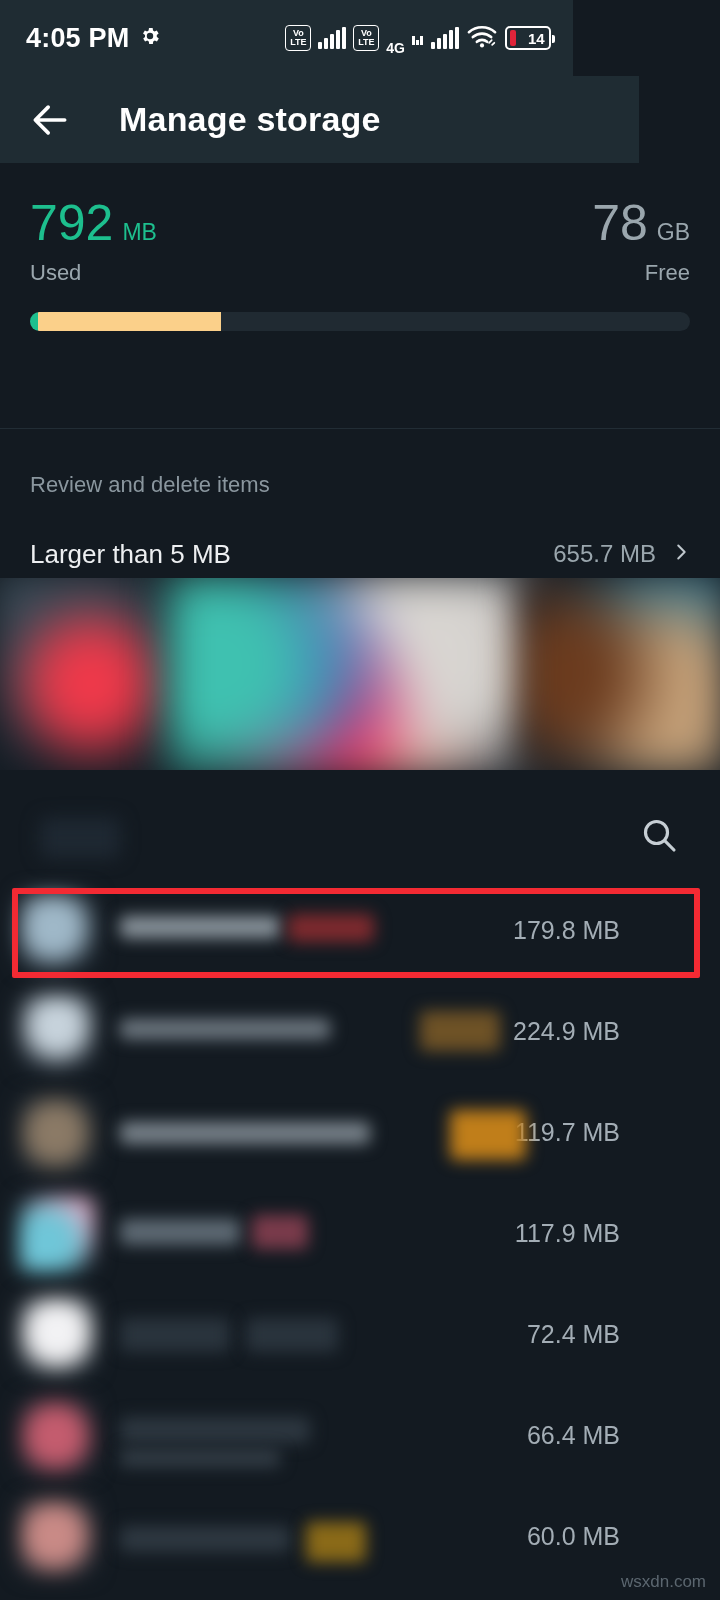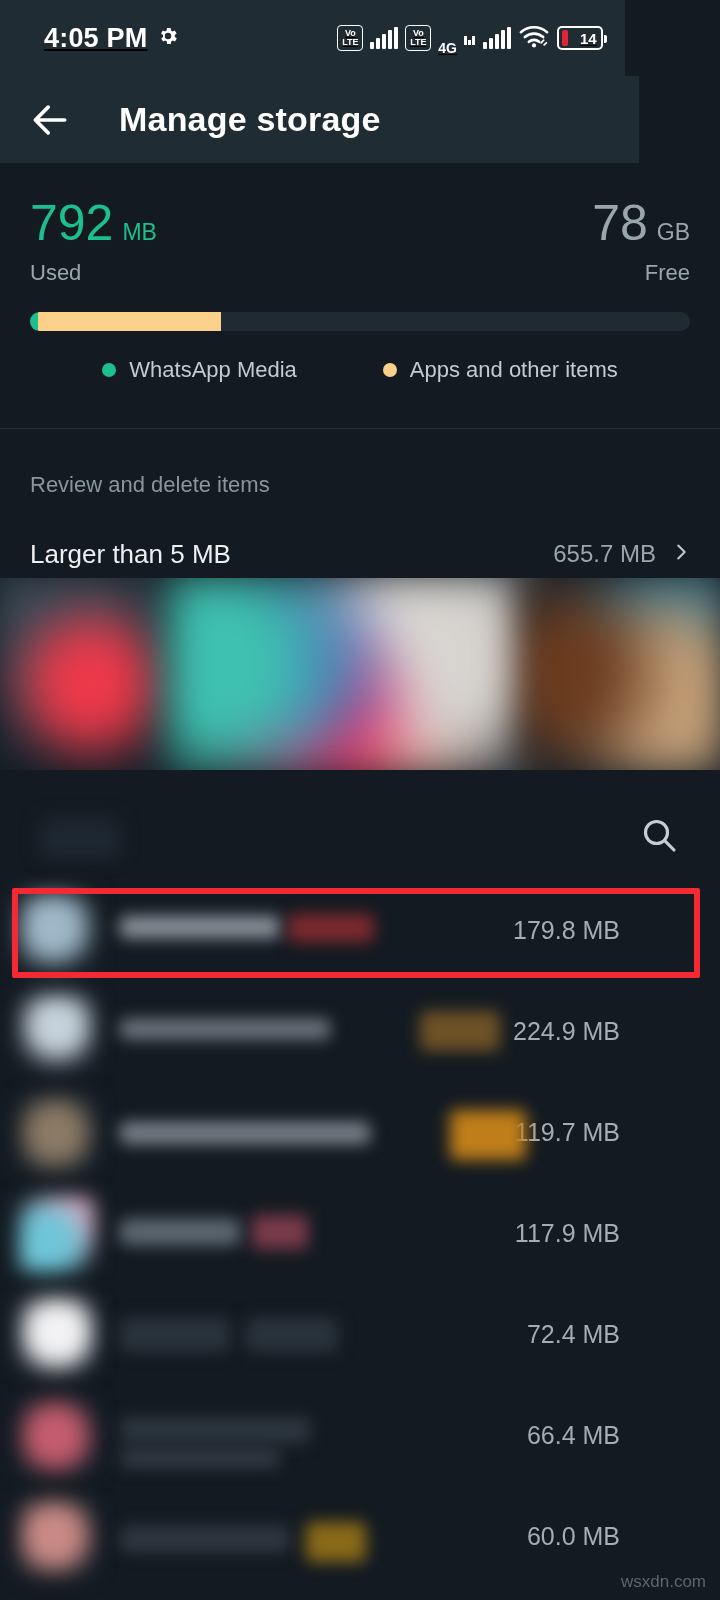--- a/index.html
+++ b/index.html
@@ -17,28 +17,27 @@
     width: 720px;
     height: 1600px;
     background: #131A21;
     overflow: hidden;
   }
 
   
   .status-bar {
     position: absolute;
     top: 0; left: 0;
-    width: 625px;
+    width: 573px;
     height: 76px;
     background: #1F2C33;
     display: flex;
     align-items: center;
     justify-content: space-between;
-    padding: 0 22px 0 44px;
-    text-decoration: underline;
+    padding: 0 22px 0 26px;
   }
   .status-left {
     display: flex;
     align-items: center;
     gap: 10px;
   }
   .clock {
     color: #FFFFFF;
     font-size: 27px;
     font-weight: bold;
@@ -404,30 +403,20 @@
         </div>
         <div class="usage-caption">Free</div>
       </div>
     </div>
 
     <div class="bar-track" id="bar-track">
         <div style="width: 1.2%; background: rgb(29, 191, 142); height: 100%;"></div>
         <div style="width: 27.8%; background: rgb(251, 208, 138); height: 100%;"></div>
       </div>
 
-    <div class="legend" id="legend">
-        <div class="legend-item">
-          <span class="legend-dot" style="background: rgb(29, 191, 142);"></span>
-          <span class="legend-label">WhatsApp Media</span>
-        </div>
-        <div class="legend-item">
-          <span class="legend-dot" style="background: rgb(251, 208, 138);"></span>
-          <span class="legend-label">Apps and other items</span>
-        </div>
-      </div>
   </div>
 
   <div class="divider"></div>
 
   <div class="section-title">Review and delete items</div>
 
   <div class="larger-row">
     <span class="larger-label">Larger than 5 MB</span>
     <span class="larger-right">
       <span class="larger-size">655.7 MB</span>

